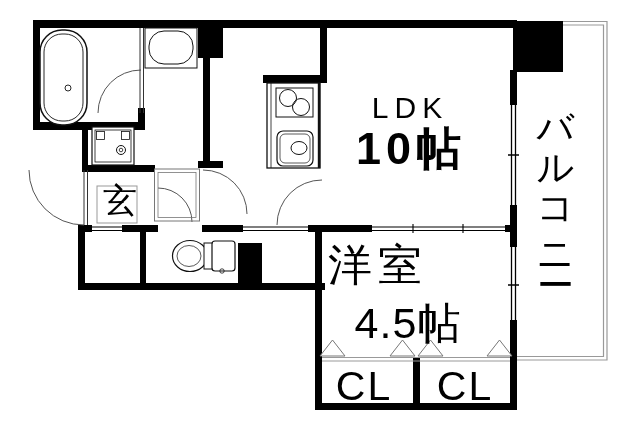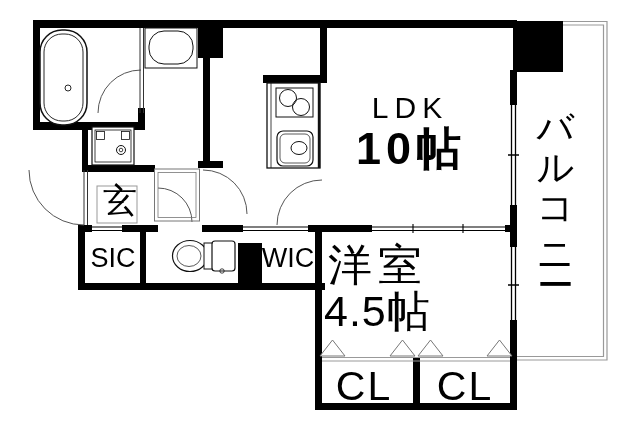--- a/index.html
+++ b/index.html
@@ -14,21 +14,21 @@
   .lbl{
     position:absolute;
     color:#000;
     white-space:nowrap;
     line-height:1;
     font-family:"Liberation Sans","DejaVu Sans",sans-serif;
   }
   .lbl-ldk-name   {left:330px;top:70px;width:160px;text-align:center;font-size:30px;letter-spacing:6px;margin-top:23px;}
   .lbl-ldk-size   {left:326px;top:126px;width:170px;text-align:center;font-size:45px;letter-spacing:5px;font-weight:bold;}
   .lbl-west-name  {left:328px;top:243px;width:160px;font-size:44px;letter-spacing:6px;}
-  .lbl-west-size  {left:324px;top:290px;width:168px;text-align:left;font-size:43px;letter-spacing:1px;}
+  .lbl-west-size  {left:324px;top:302px;width:168px;text-align:center;font-size:43px;letter-spacing:1px;}
   .lbl-balcony    {left:537px;top:86px;font-size:37px;writing-mode:vertical-rl;text-orientation:upright;letter-spacing:3px;}
   .lbl-genkan     {left:103px;top:183px;font-size:34px;}
   .lbl-sic        {left:84px;top:245px;width:58px;text-align:center;font-size:27px;}
   .lbl-wic        {left:258px;top:245px;width:60px;text-align:center;font-size:27px;}
   .lbl-cl-left    {left:324px;top:366px;width:80px;text-align:center;font-size:41px;letter-spacing:2px;}
   .lbl-cl-right   {left:425px;top:366px;width:80px;text-align:center;font-size:41px;letter-spacing:2px;}
 </style>
 </head>
 <body>
 
@@ -156,17 +156,15 @@
       <circle cx="222" cy="271" r="2.2" stroke-width="0.8" fill="none"></circle>
     </g>
   </svg>
 
   <div class="lbl lbl-ldk-name">LDK</div>
   <div class="lbl lbl-ldk-size">10帖</div>
   <div class="lbl lbl-west-name">洋室</div>
   <div class="lbl lbl-west-size">4.5帖</div>
   <div class="lbl lbl-balcony">バルコニー</div>
   <div class="lbl lbl-genkan">玄</div>
-  <div class="lbl lbl-sic">SIC</div>
-  <div class="lbl lbl-wic">WIC</div>
   <div class="lbl lbl-cl-left">CL</div>
   <div class="lbl lbl-cl-right">CL</div>
 </div>
 
 </body></html>

